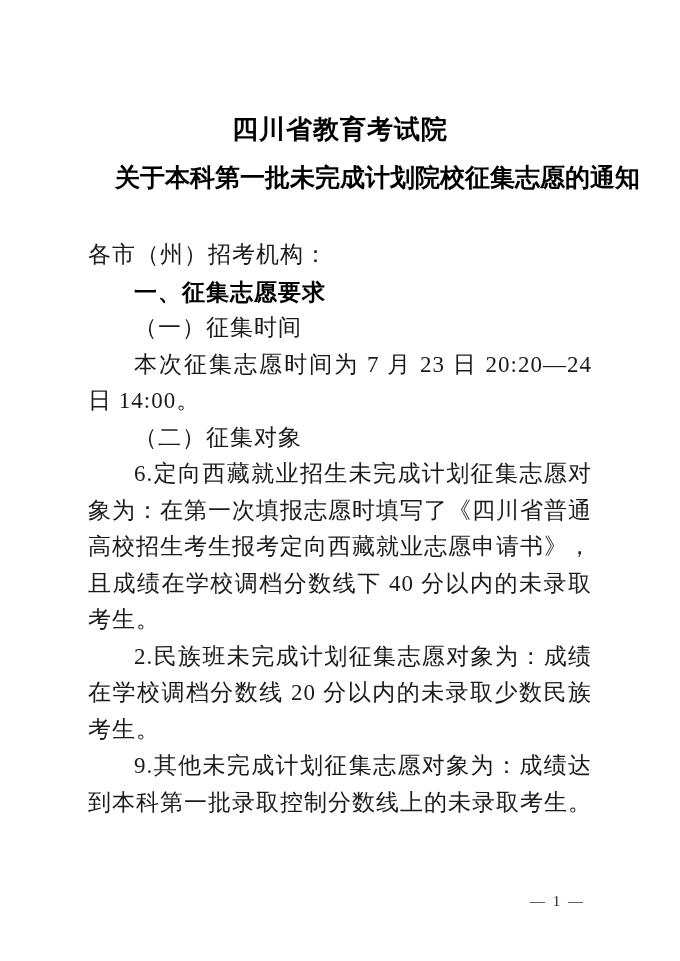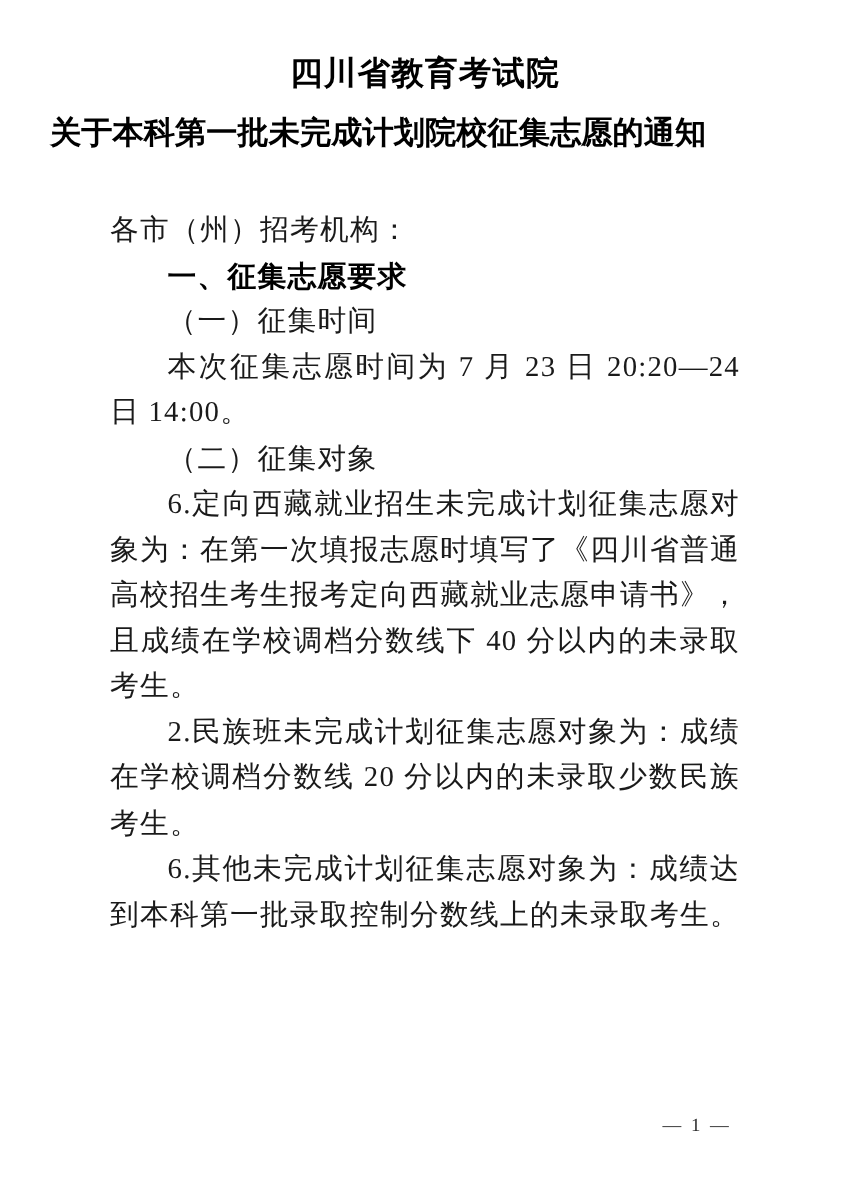--- a/index.html
+++ b/index.html
@@ -10,34 +10,34 @@
   .page {
     position: relative;
     width: 680px;
     height: 961px;
     background: #ffffff;
     overflow: hidden;
     font-family: "Liberation Serif", "DejaVu Serif", serif;
     color: #1a1a1a;
   }
   .doc-title {
-    margin: 43px 60px 0;
+    margin: 114px 60px 0;
     font-size: 26px;
     line-height: 32px;
     font-weight: bold;
     text-align: center;
     color: #000000;
     letter-spacing: 1px;
   }
   .doc-subtitle {
     margin: 15px 40px 0;
     font-size: 25px;
     line-height: 34px;
     font-weight: bold;
-    text-align: left;
+    text-align: right;
     color: #000000;
     letter-spacing: 0;
   }
   .doc-body {
     margin: 42px 88px 0;
   }
   .doc-body p {
     margin: 0;
     font-size: 23px;
     line-height: 36.5px;
@@ -76,17 +76,17 @@
   <h2 class="doc-subtitle">关于本科第一批未完成计划院校征集志愿的通知</h2>
 
   <div class="doc-body">
     <p class="salutation">各市（州）招考机构：</p>
     <p class="para section-heading">一、征集志愿要求</p>
     <p class="para">（一）征集时间</p>
     <p class="para">本次征集志愿时间为 7 月 23 日 20:20—24 日 14:00。</p>
     <p class="para">（二）征集对象</p>
     <p class="para">6.定向西藏就业招生未完成计划征集志愿对象为：在第一次填报志愿时填写了《四川省普通高校招生考生报考定向西藏就业志愿申请书》，且成绩在学校调档分数线下 40 分以内的未录取考生。</p>
     <p class="para">2.民族班未完成计划征集志愿对象为：成绩在学校调档分数线 20 分以内的未录取少数民族考生。</p>
-    <p class="para">6.其他未完成计划征集志愿对象为：成绩达到本科第一批录取控制分数线上的未录取考生。</p>
+    <p class="para">9.其他未完成计划征集志愿对象为：成绩达到本科第一批录取控制分数线上的未录取考生。</p>
   </div>
 
   <div class="page-footer">— 1 —</div>
 </div>
 
 </body></html>

